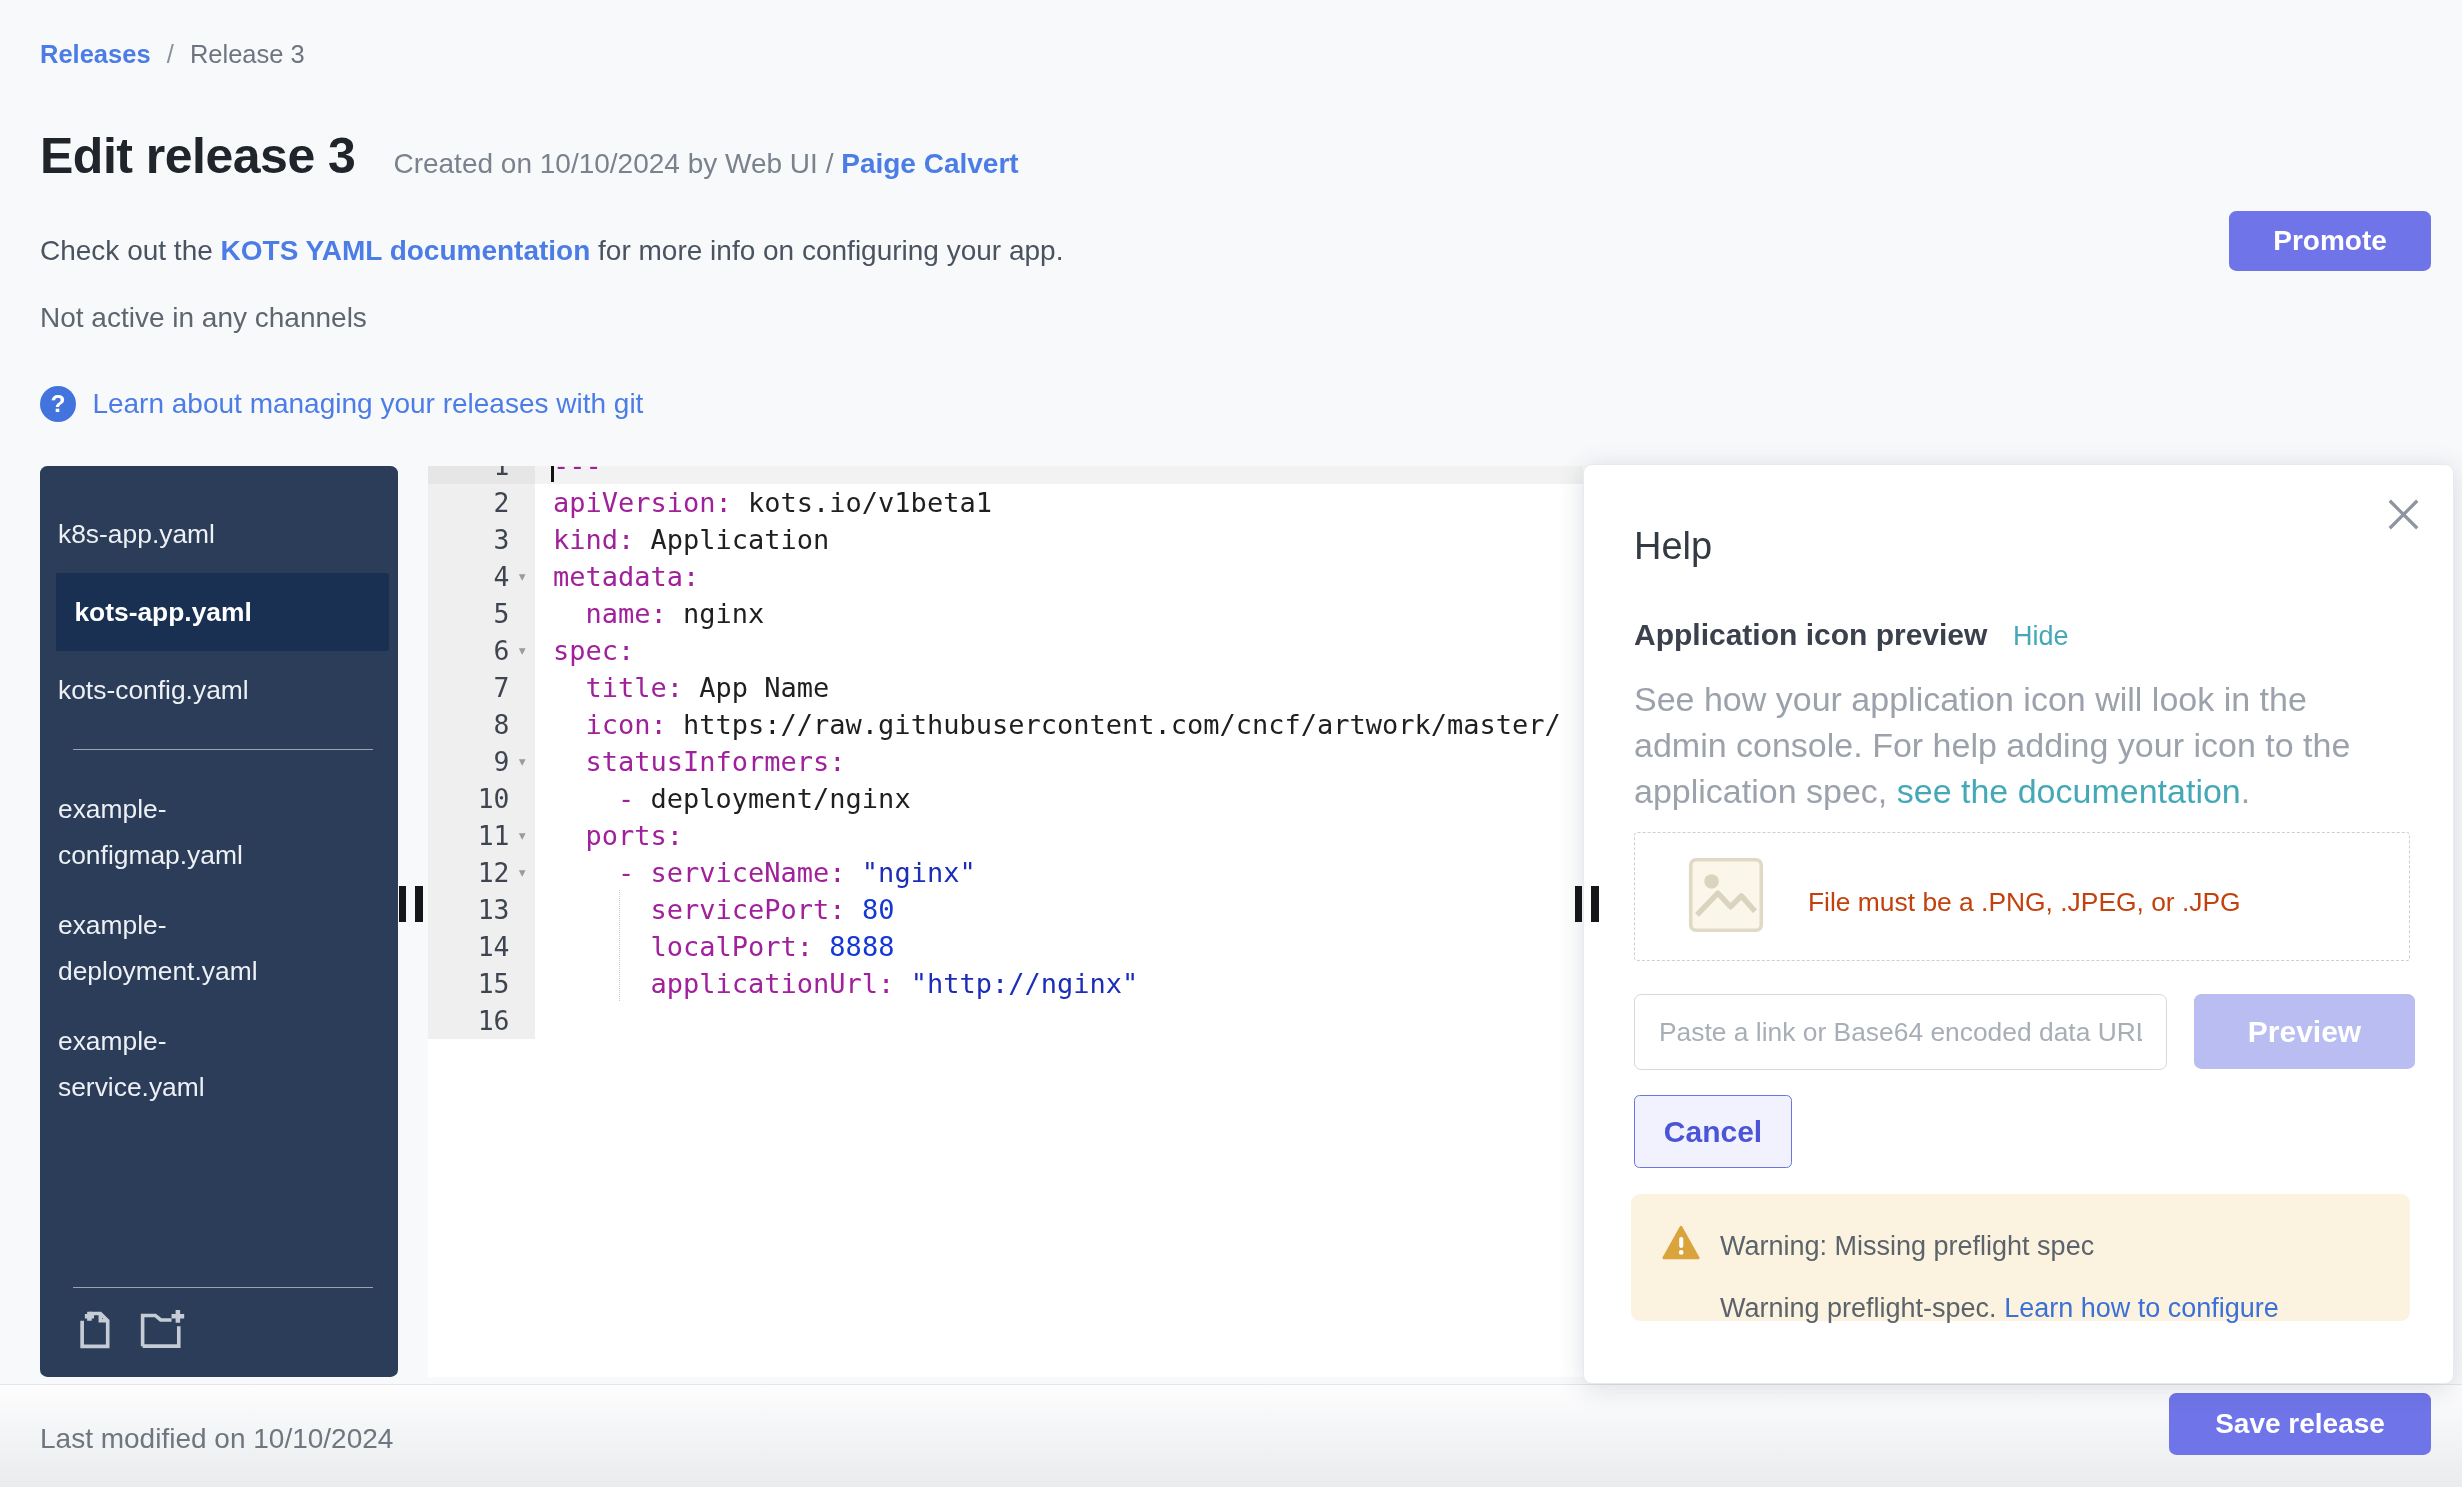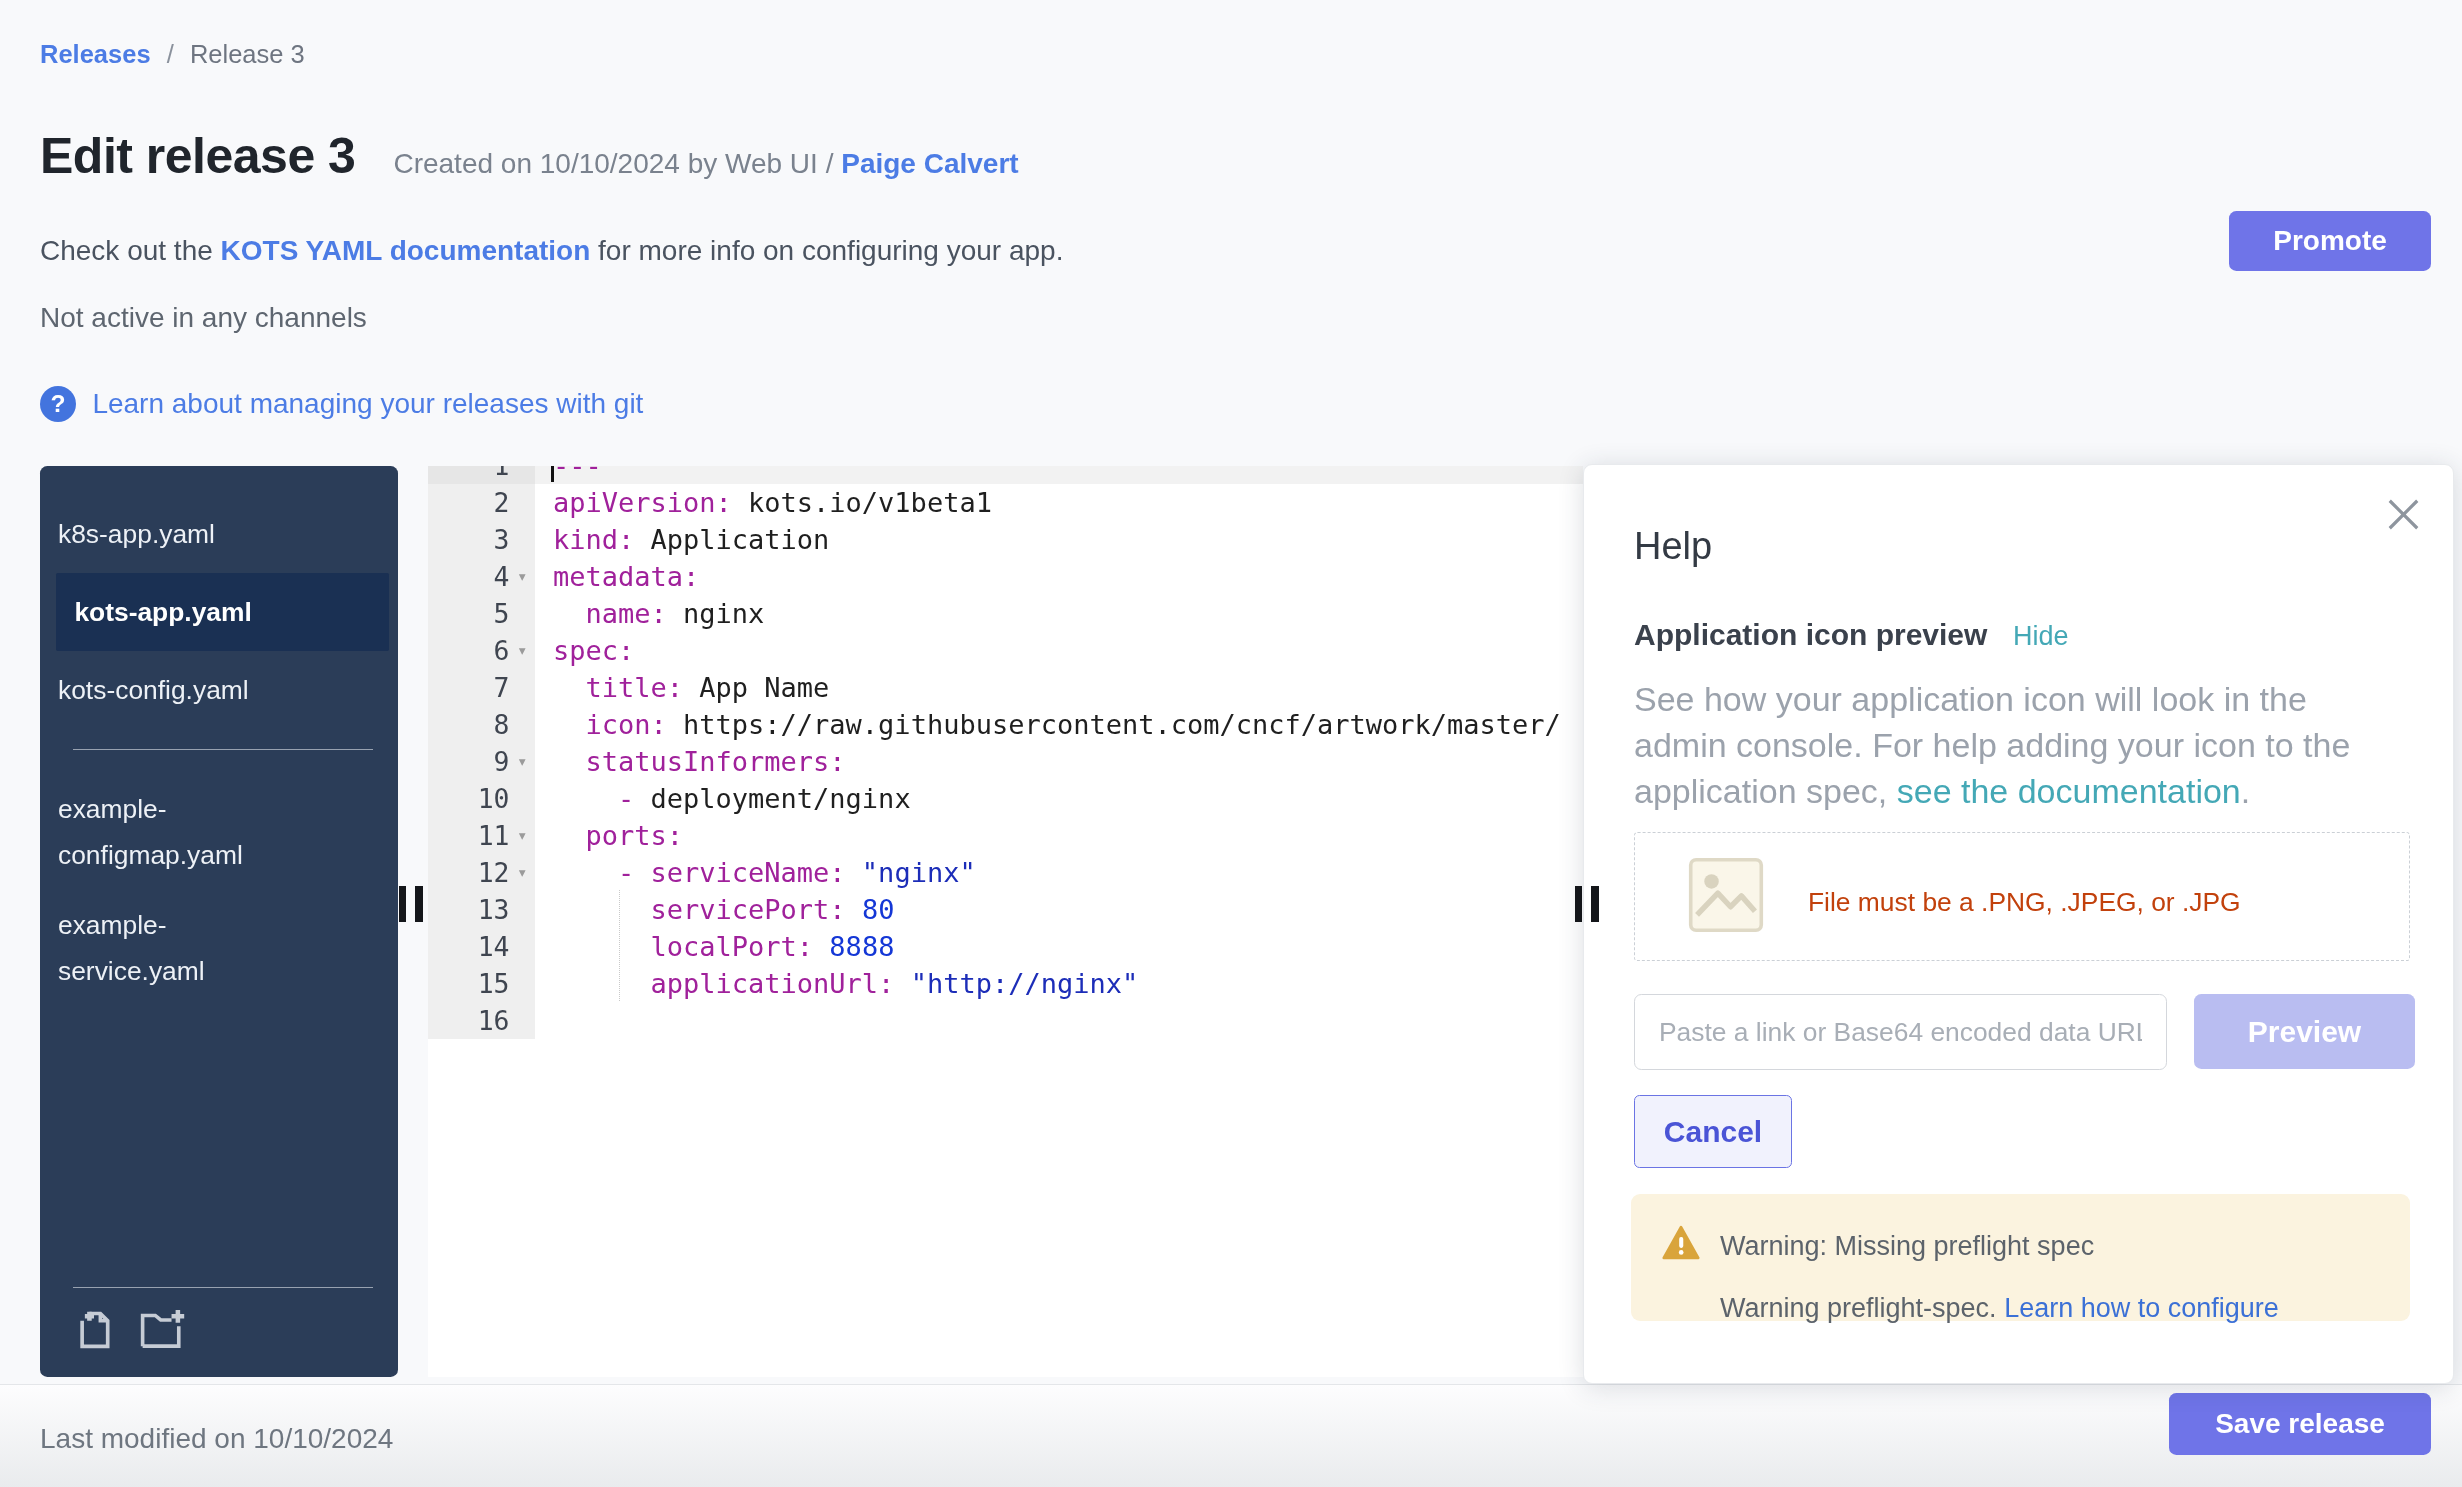--- a/index.html
+++ b/index.html
@@ -141,20 +141,21 @@
   <div class="sidebar">
     <div id="file-groups">
         <div>
           <div class="file-item">k8s-app.yaml</div>
           <div class="file-item selected">kots-app.yaml</div>
           <div class="file-item">kots-config.yaml</div>
         </div>
         <div class="tree-divider"></div>
         <div class="group2">
           <div class="file-item">example-configmap.yaml</div>
+          <div class="file-item">example-deployment.yaml</div>
           <div class="file-item">example-service.yaml</div>
         </div>
       </div>
     <div class="sidebar-footer">
       <div class="tree-divider"></div>
       <div class="sidebar-icons">
         <span class="tree-icon">
           <svg width="42" height="42" viewBox="0 0 46 46" fill="none" stroke="#C6CCD5" stroke-width="4">
             <path d="M10 14 V42 H38 V14 L30 6 H18"></path>
             <path d="M30 6 V14 H38"></path>

